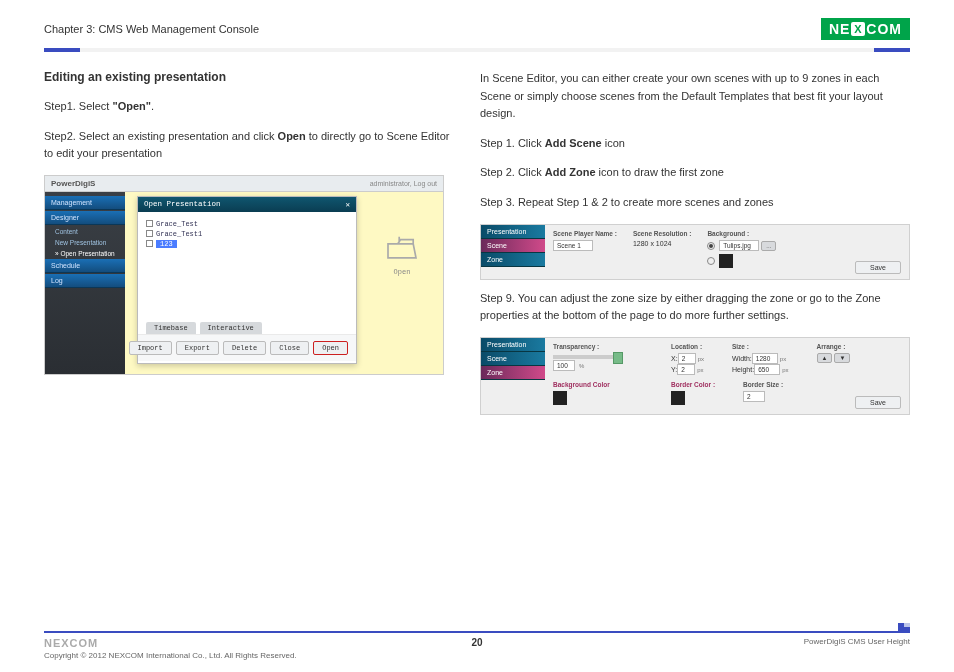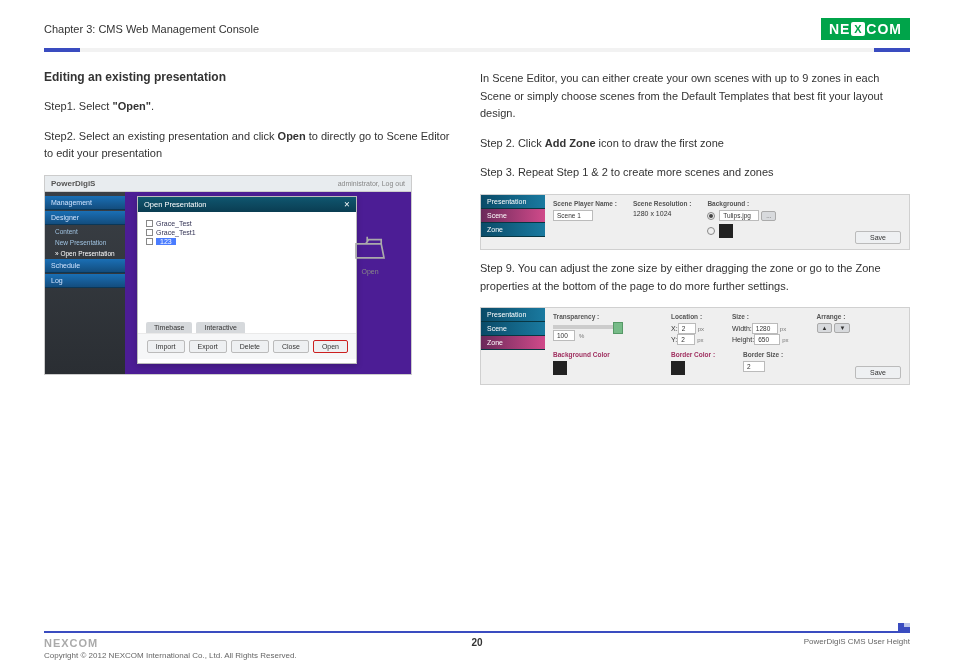--- a/index.html
+++ b/index.html
@@ -59,21 +59,21 @@
     gap: 28px;
   }
   .col { flex: 1; }
   h4.subhead { font-size: 12px; font-weight: bold; margin-bottom: 14px; }
   h3.section { font-size: 15px; font-weight: bold; margin-bottom: 14px; }
   .para { font-size: 11px; line-height: 1.6; margin-bottom: 12px; }
   .bold { font-weight: bold; }
 
   
   .shot1 {
-    width: 368px; height: 200px;
+    width: 400px; height: 200px;
     border: 1px solid #ccc;
     background: #e8eaed;
     position: relative;
     font-size: 8px;
     overflow: hidden;
   }
   .shot1 .topbar {
     height: 16px; background: #e8ecef;
     border-bottom:1px solid #ccc;
     display:flex; justify-content:space-between; align-items:center;
@@ -87,21 +87,21 @@
     padding: 4px 0;
   }
   .shot1 .side .item {
     color:#cfe3ff; font-size:7px; padding:3px 6px;
     background: linear-gradient(#1a6fb5,#134d7e);
     border-bottom:1px solid #0b3757;
     margin-bottom:1px;
   }
   .shot1 .side .sub { color:#9fc2e0; padding:2px 10px; font-size:6.5px; }
   .shot1 .side .sub.sel { color:#fff; }
-  .shot1 .main { flex:1; background:#4c1d95; position:relative; }
+  .shot1 .main { flex:1; background:#fef9c3; position:relative;font-family:Liberation Mono, monospace; }
   .shot1 .dialog {
     position:absolute; left:12px; top:4px; width:220px; height:168px;
     background:#fff; border:1px solid #bbb;
     box-shadow: 0 2px 6px rgba(0,0,0,0.2);
   }
   .shot1 .dialog .dh {
     background: linear-gradient(#10566f,#0a3d52);
     color:#fff; font-size:7.5px; padding:3px 6px;
     display:flex; justify-content:space-between;
   }
@@ -265,20 +265,21 @@
                 </svg>
               <div class="lbl">Open</div>
             </div>
           </div>
         </div>
       </div>
     </div>
 
     <div class="col">
       <p class="para">In Scene Editor, you can either create your own scenes with up to 9 zones in each Scene or simply choose scenes from the Default Templates that best fit your layout design.</p>
+      <p class="para"><span>Step 1. Click </span><span class="bold">Add Scene</span><span> icon</span></p>
       <p class="para"><span>Step 2. Click </span><span class="bold">Add Zone</span><span> icon to draw the first zone</span></p>
       <p class="para">Step 3. Repeat Step 1 &amp; 2 to create more scenes and zones</p>
 
       <div class="panel" style="height:56px;">
         <div class="pside">
           <div class="pi">Presentation</div>
           <div class="pi sel">Scene</div>
           <div class="pi">Zone</div>
         </div>
         <div class="pmain">

